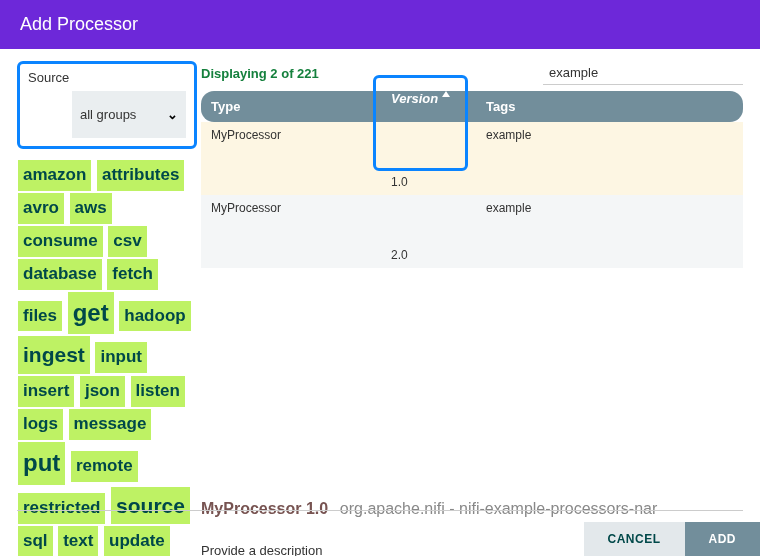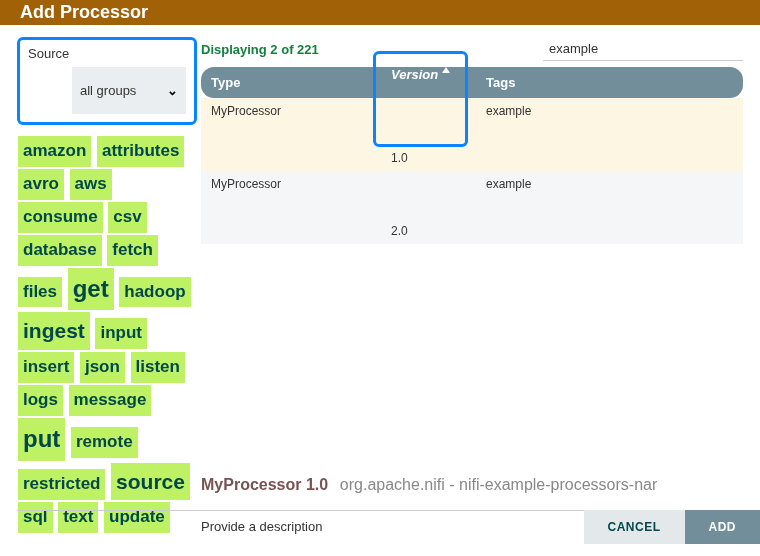--- a/index.html
+++ b/index.html
@@ -1,18 +1,18 @@
 <!DOCTYPE html>
 <html><head>
 <meta charset="utf-8">
 <style>
   * { box-sizing: border-box; margin: 0; padding: 0; }
   body { font-family: Arial, Helvetica, sans-serif; font-size: 13px; color: #333; background: #fff; }
   .page { width: 760px; height: 556px; position: relative; overflow: hidden; }
-  .header { background: #a16207; color: #fff; padding: 2px 20px; font-weight: bold; font-size: 18px; }
+  .header { background: #6d28d9; color: #fff; padding: 14px 20px; font-weight: normal; font-size: 18px; }
   .body { display: flex; padding: 12px 17px 0 17px; }
   .left { width: 180px; flex-shrink: 0; }
   .right { flex: 1; margin-left: 4px; display: flex; flex-direction: column; }
   .source-box { border: 3px solid #0a84ff; border-radius: 6px; padding: 6px 8px 8px 8px; position: relative; }
   .source-label { font-size: 13px; color: #333; margin-bottom: 6px; }
   .source-select { display: flex; align-items: center; justify-content: space-between; background: #eaeef0; padding: 16px 8px; color: #333; cursor: pointer; margin-left: 44px; }
   .chev { font-weight: bold; color: #000; }
   .tags { margin-top: 10px; line-height: 1.7; }
   .tag { display: inline-block; background: #bef264; color: #004849; padding: 1px 5px; margin: 1px 1px; font-weight: bold; cursor: pointer; }
   .s2 { font-size: 17px; }
@@ -34,21 +34,21 @@
   .tr .td { padding: 6px 10px; }
   .tr.sel { background: #fdf6e3; }
   .tr.alt { background: #f4f6f7; }
   .tr .col-type { width: 180px; }
   .tr .col-ver { width: 95px; }
   .tr .col-tags { flex: 1; }
   .details { margin-top: auto; padding-top: 140px; }
   .det-title { color: #775351; font-weight: bold; font-size: 16px; display: inline; }
   .det-sub { color: #888; font-size: 16px; margin-left: 8px; display: inline; }
   .det-desc { color: #333; font-size: 13px; margin-top: 25px; }
-  .footer { position: absolute; bottom: 12px; right: 0; display: flex; align-items: center; }
+  .footer { position: absolute; bottom: 0; right: 0; display: flex; align-items: center; }
   .btn { padding: 10px 24px; font-size: 12px; font-weight: bold; letter-spacing: 0.5px; cursor: pointer; border: none; }
   .btn-cancel { background: #e3e8eb; color: #004849; }
   .btn-add { background: #728e9b; color: #fff; }
   .divider { border-top: 1px solid #ccc; margin: 0 17px; position: absolute; bottom: 45px; left: 0; right: 0; }
 </style>
 </head>
 <body>
 <div class="page">
 
   <div class="header">Add Processor</div>

